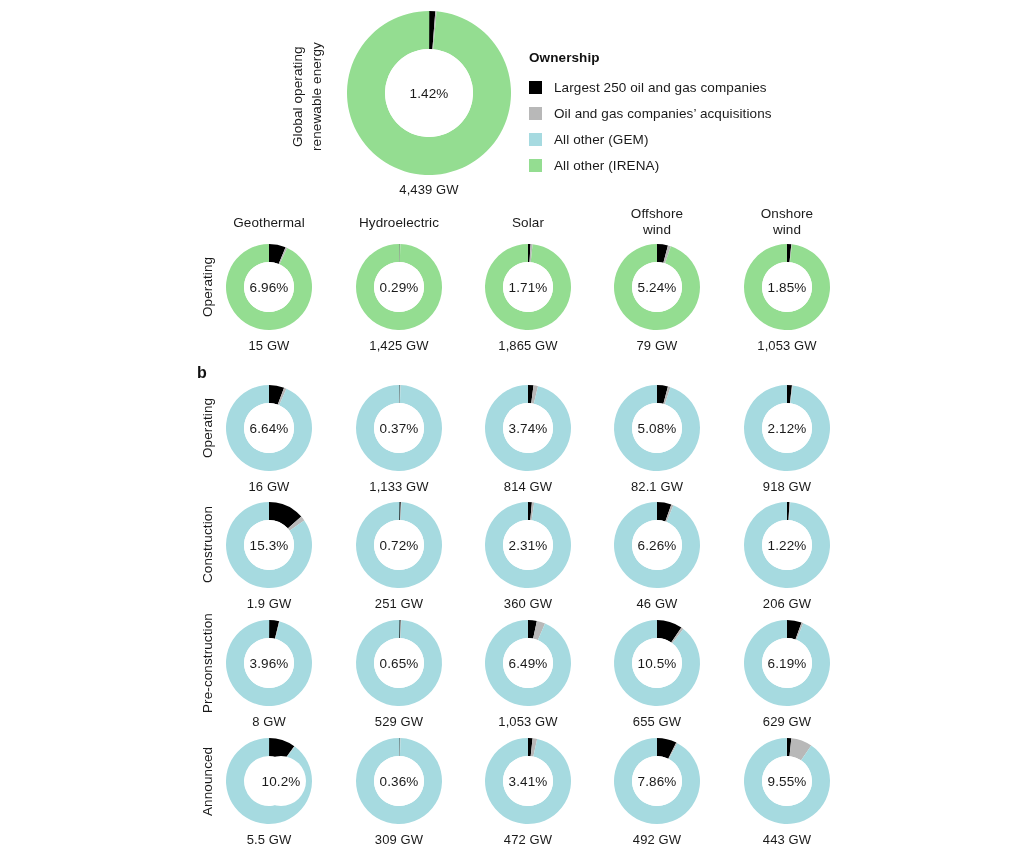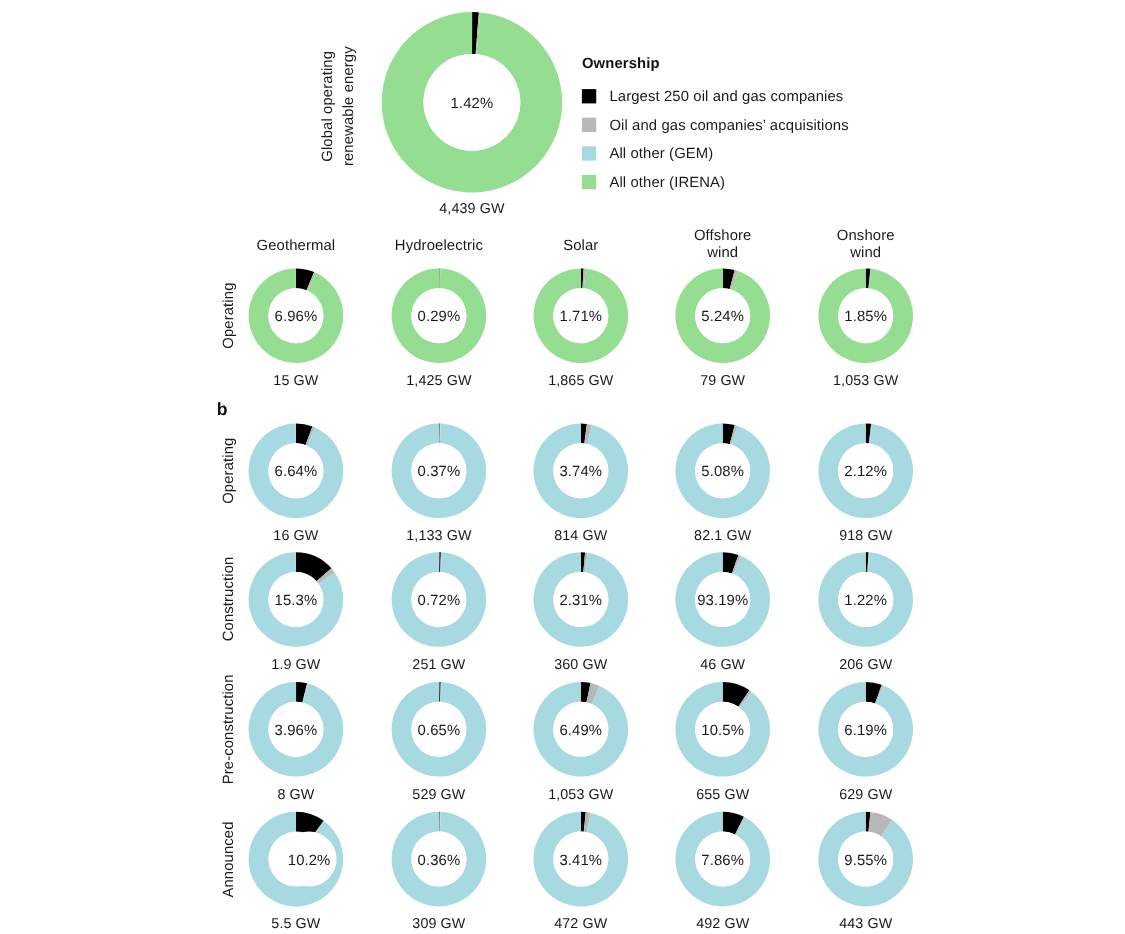--- a/index.html
+++ b/index.html
@@ -307,21 +307,21 @@
         </div>
       </div>
       <div class="gw" style="left: 458px; top: 596px; width: 140px;">360 GW</div>
       <div class="donut" style="left: 614px; top: 502px; width: 86px; height: 86px;">
         <svg width="86" height="86" viewBox="0 0 86 86">
           <path d="M 43 0 A 43 43 0 0 1 57.311240414488424 2.4514069566068315 L 51.320488613074666 19.42523660267839 A 25 25 0 0 0 43 18 Z" fill="#000000"></path>
           <path d="M 57.311240414488424 2.4514069566068315 A 43 43 0 0 1 59.48034543900168 3.28352716804806 L 52.5815961854661 19.909027423283757 A 25 25 0 0 0 51.320488613074666 19.42523660267839 Z" fill="#b8b8b8"></path>
           <path d="M 59.48034543900168 3.28352716804806 A 43 43 0 1 1 42.99999999999999 0 L 42.99999999999999 18 A 25 25 0 1 0 52.5815961854661 19.909027423283757 Z" fill="#a6dae0"></path>
         </svg>
         <div class="hole" style="left: 18px; top: 18px; width: 50px; height: 50px;">
-          <span class="pct">93.19%</span>
+          <span class="pct">6.26%</span>
         </div>
       </div>
       <div class="gw" style="left: 587px; top: 596px; width: 140px;">46 GW</div>
       <div class="donut" style="left: 744px; top: 502px; width: 86px; height: 86px;">
         <svg width="86" height="86" viewBox="0 0 86 86">
           <path d="M 43 0 A 43 43 0 0 1 45.56515731977734 0.07658019303688945 L 44.49137053475427 18.044523368044704 A 25 25 0 0 0 43 18 Z" fill="#000000"></path>
           <path d="M 45.56515731977734 0.07658019303688945 A 43 43 0 0 1 46.29293193976581 0.1262714562860765 L 44.914495313817326 18.073413637375623 A 25 25 0 0 0 44.49137053475427 18.044523368044704 Z" fill="#b8b8b8"></path>
           <path d="M 46.29293193976581 0.1262714562860765 A 43 43 0 1 1 42.99999999999999 0 L 42.99999999999999 18 A 25 25 0 1 0 44.914495313817326 18.073413637375623 Z" fill="#a6dae0"></path>
         </svg>
         <div class="hole" style="left: 18px; top: 18px; width: 50px; height: 50px;">

